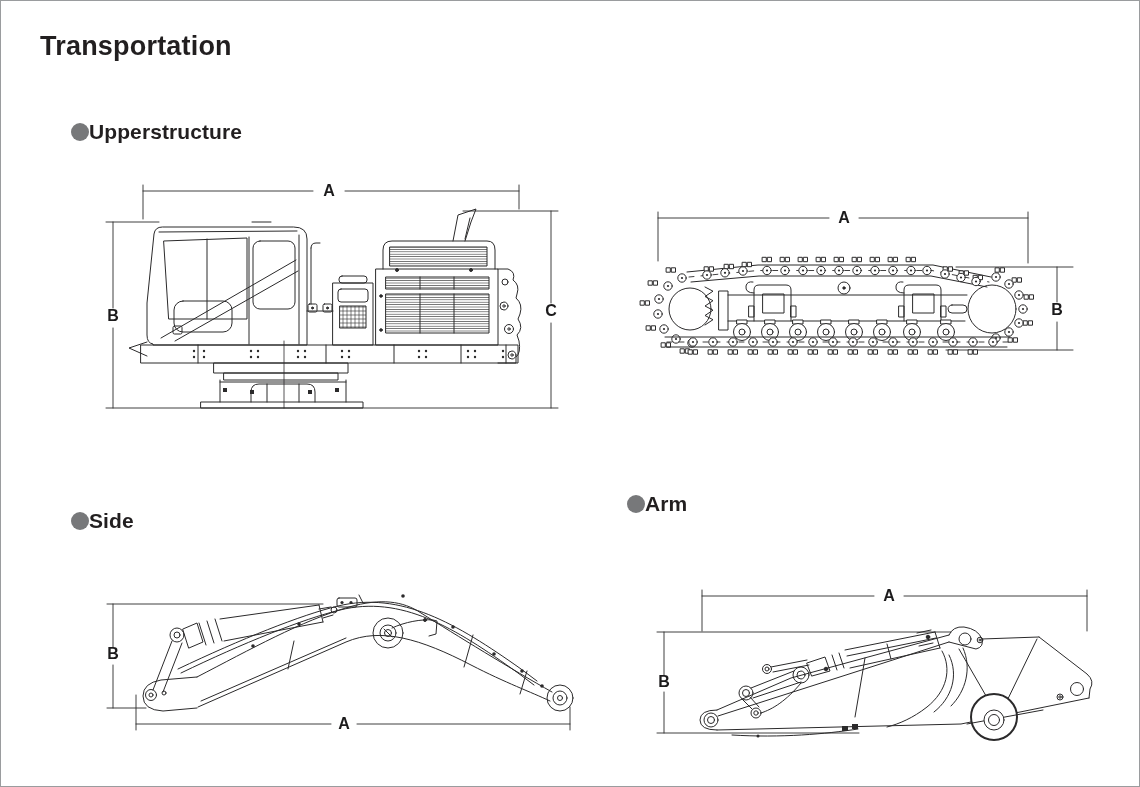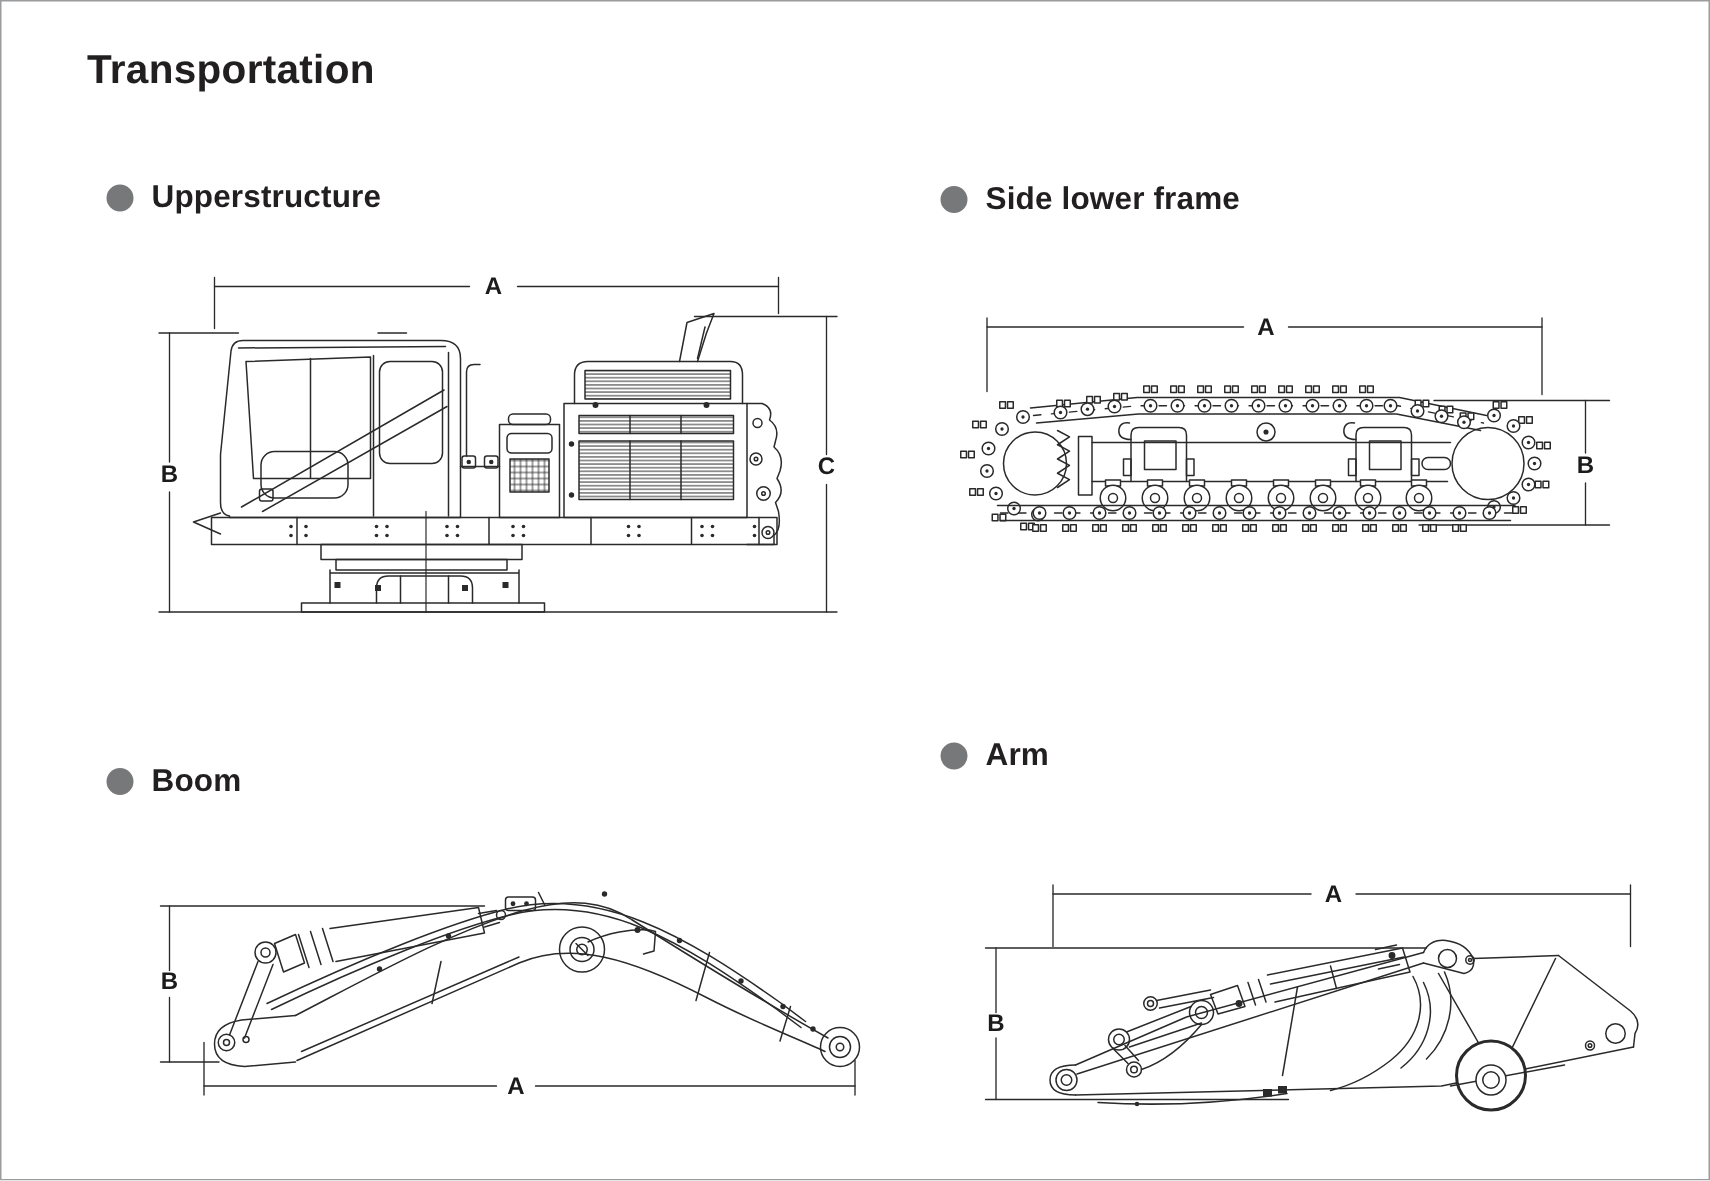--- a/index.html
+++ b/index.html
@@ -1,45 +1,41 @@
 <!DOCTYPE html>
 <html><head>
 <meta charset="utf-8">
 <style>
   html,body{margin:0;padding:0;background:#ffffff;}
   .sheet{
     position:relative;width:1140px;height:787px;box-sizing:border-box;
     background:#ffffff;border:1px solid #9a9c9e;overflow:hidden;
     font-family:"Liberation Sans","DejaVu Sans",sans-serif;color:#221f20;
   }
-  .title{position:absolute;left:57px;top:30px;font-size:27px;font-weight:bold;letter-spacing:0.2px;text-align:center;}
-  .heading{position:absolute;display:flex;align-items:center;gap:12px;}
+  .title{position:absolute;left:39px;top:30px;font-size:27px;font-weight:bold;letter-spacing:0.2px;text-align:center;}
+  .heading{position:absolute;display:flex;align-items:center;}
   .heading .dot{width:18px;height:18px;border-radius:50%;background:#77787a;flex:0 0 auto;}
   .heading .lbl{font-size:21px;font-weight:bold;letter-spacing:0.1px;white-space:nowrap;}
   .diag{position:absolute;}
   .diag text{font-family:"Liberation Sans","DejaVu Sans",sans-serif;font-size:16px;font-weight:bold;fill:#1c1b1c;}
 </style>
 </head>
 <body>
 
 <div class="sheet">
 
   <div class="title">Transportation</div>
 
   <div class="heading" style="left:70px;top:119px">
     <span class="dot"></span>
     <span class="lbl">Upperstructure</span>
   </div>
-  <div class="heading" style="left:626px;top:120px">
-    <span class="dot"></span>
-    <span class="lbl">Side lower frame</span>
-  </div>
   <div class="heading" style="left:70px;top:508px">
     <span class="dot"></span>
-    <span class="lbl">Boom</span>
+    <span class="lbl">Side</span>
   </div>
   <div class="heading" style="left:626px;top:491px">
     <span class="dot"></span>
     <span class="lbl">Arm</span>
   </div>
 
   <svg class="diag" style="left:95px;top:178px" width="470" height="235" viewBox="95 178 470 235">
     <defs>
       <pattern id="louv" width="3" height="2.4" patternUnits="userSpaceOnUse">
         <path d="M0,1.2 H3" stroke="#2b2a2b" stroke-width="0.65"></path>

